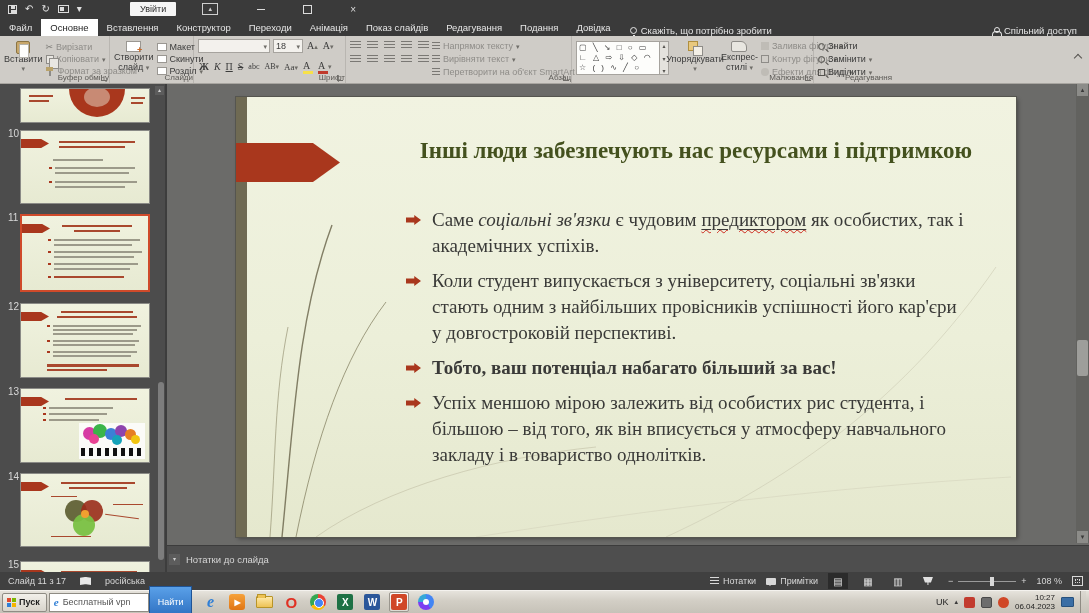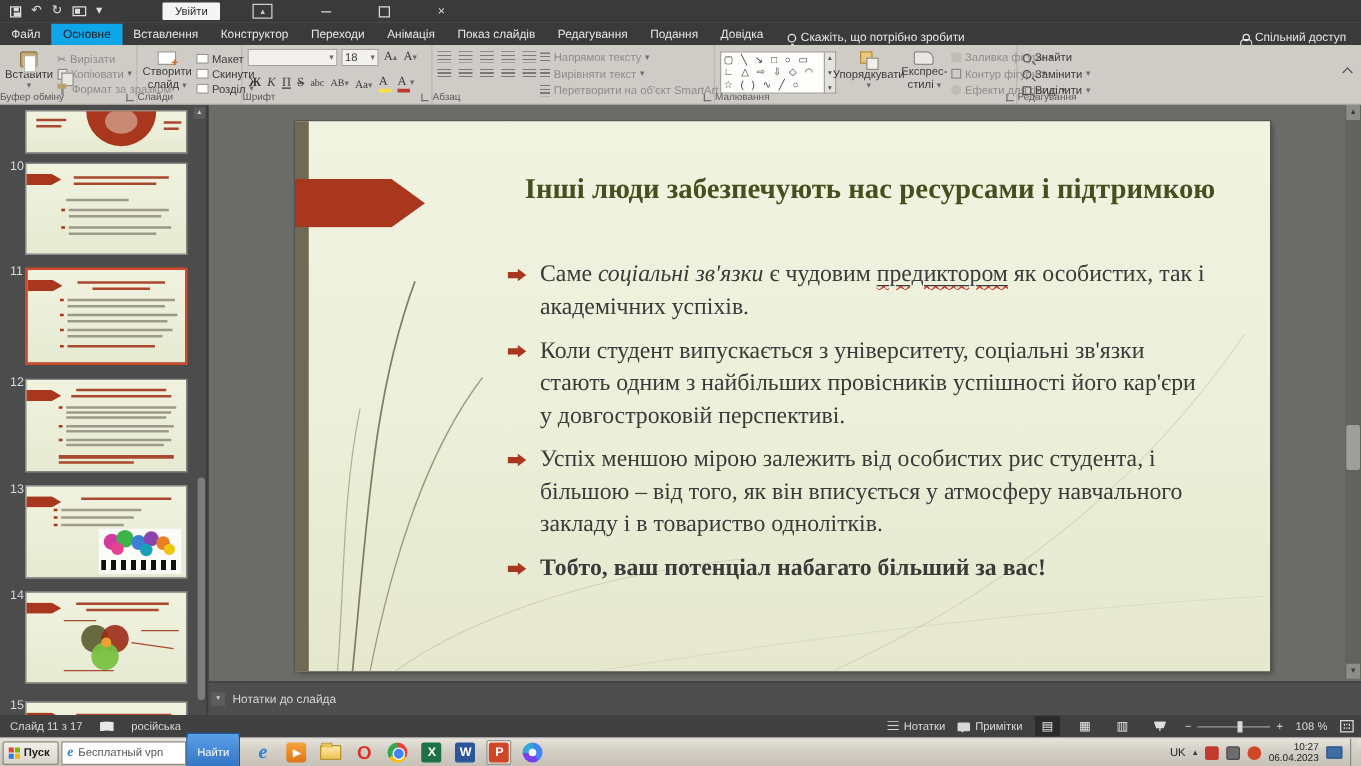--- a/index.html
+++ b/index.html
@@ -19,33 +19,33 @@
   .tb-right { display:flex; align-items:center; height:100%;gap:16px; }
   .signin-btn { background:#f5f5f5; color:#2b2b2b; padding:2px 10px; border-radius:1px; margin-right:10px; cursor:pointer; }
   .ribopt { width:16px; height:12px; border:1px solid #cfcfcf; margin-right:12px; display:flex; align-items:center; justify-content:center; font-size:7px; color:#cfcfcf; }
   .winbtn { width:30px; height:18px; display:flex; align-items:center; justify-content:center; color:#dcdcdc; font-size:10px; }
   .winbtn.min:after { content:""; width:8px; height:1px; background:#dcdcdc; }
   .winbtn.max:after { content:""; width:7px; height:7px; border:1px solid #dcdcdc; }
 
   
   .tabrow { position:absolute; top:18px; left:0; right:0; height:18px; background:#3a3a3a; display:flex; align-items:flex-end; color:#e6e6e6; font-size:9.5px; }
   .rtab { padding:3px 9px 3px; cursor:pointer; white-space:nowrap; }
-  .rtab.active { background:#0ea5e9; color:#1e1e1e; }
+  .rtab.active { background:#ffffff; color:#1e1e1e; }
   .tellme { display:flex; align-items:center; gap:4px; padding:0 10px; color:#e6e6e6; }
   .bulb { width:7px; height:7px; border:1px solid #e6e6e6; border-radius:50%; position:relative; }
   .bulb:after { content:""; position:absolute; left:2px; top:7px; width:2px; height:2px; background:#e6e6e6; }
   .share { margin-left:auto; display:flex; align-items:center; gap:4px; padding-right:12px; }
   .person { width:8px; height:8px; position:relative; }
   .person:before { content:""; position:absolute; left:2px; top:0; width:4px; height:4px; border-radius:50%; border:1px solid #e6e6e6; }
   .person:after { content:""; position:absolute; left:0; bottom:-1px; width:8px; height:4px; border:1px solid #e6e6e6; border-bottom:none; border-radius:4px 4px 0 0; }
 
   
   .ribbon { position:absolute; top:36px; left:0; right:0; height:48px; background:#cfccc7; border-bottom:1px solid #a8a5a0; display:flex; color:#3b3b3b; font-size:9px; }
   .rgroup { position:relative; border-right:1px solid #b9b6b1; padding:3px 4px 11px; display:flex; gap:3px; }
-  .glabel { position:absolute; bottom:1px; left:0; right:0; text-align:left; font-size:8px; color:#5c5a56; }
+  .glabel { position:absolute; bottom:1px; left:0; right:0; text-align:right; font-size:8px; color:#5c5a56; }
   .dlaunch { position:absolute; right:2px; bottom:2px; width:6px; height:6px; border-left:1px solid #6f6d69; border-bottom:1px solid #6f6d69; cursor:pointer; }
   .bigbtn { width:40px; display:flex; flex-direction:column; align-items:center; justify-content:flex-start; gap:1px; text-align:center; line-height:9px; cursor:pointer; padding-top:2px; }
   .vcol { display:flex; flex-direction:column; justify-content:flex-start; gap:2px; }
   .sbtn { display:flex; align-items:center; gap:3px; height:11px; white-space:nowrap; cursor:pointer; }
   .dis { color:#8e8c88; }
   .car { font-size:7px; line-height:7px; color:#6f6d69; }
   .clip-ico { width:14px; height:17px; background:#c8a76a; border:1px solid #8a7444; border-radius:2px; position:relative; }
   .clip-ico:before { content:""; position:absolute; left:2px; top:2px; width:8px; height:12px; background:#fdfdfb; border:1px solid #b5b2aa; }
   .scis { color:#7c7a76; font-size:9px; }
   .copy-ico { width:8px; height:9px; border:1px solid #8e8c88; position:relative; background:#e9e7e2; }
@@ -540,27 +540,27 @@
 
         <div class="slide-body">
           <div class="bullet">
             <span class="bmark"></span>
             <span><span>Саме </span><i>соціальні зв'язки</i><span> є чудовим </span><span class="squig"><span class="ul">предиктором</span></span><span> як особистих, так і академічних успіхів.</span></span>
           </div>
           <div class="bullet">
             <span class="bmark"></span>
             <span>Коли студент випускається з університету, соціальні зв'язки стають одним з найбільших провісників успішності його кар'єри у довгостроковій перспективі.</span>
           </div>
+          <div class="bullet bold">
+            <span class="bmark"></span>
+            <span>Тобто, ваш потенціал набагато більший за вас!</span>
+          </div>
           <div class="bullet">
             <span class="bmark"></span>
             <span>Успіх меншою мірою залежить від особистих рис студента, і більшою – від того, як він вписується у атмосферу навчального закладу і в товариство однолітків.</span>
-          </div>
-          <div class="bullet bold">
-            <span class="bmark"></span>
-            <span>Тобто, ваш потенціал набагато більший за вас!</span>
           </div>
         </div>
       </div>
 
       <div class="vscroll">
         <span class="vs-btn" style="top:0">▴</span>
         <span class="vs-thumb"></span>
         <span class="vs-btn" style="bottom:0">▾</span>
       </div>
 

